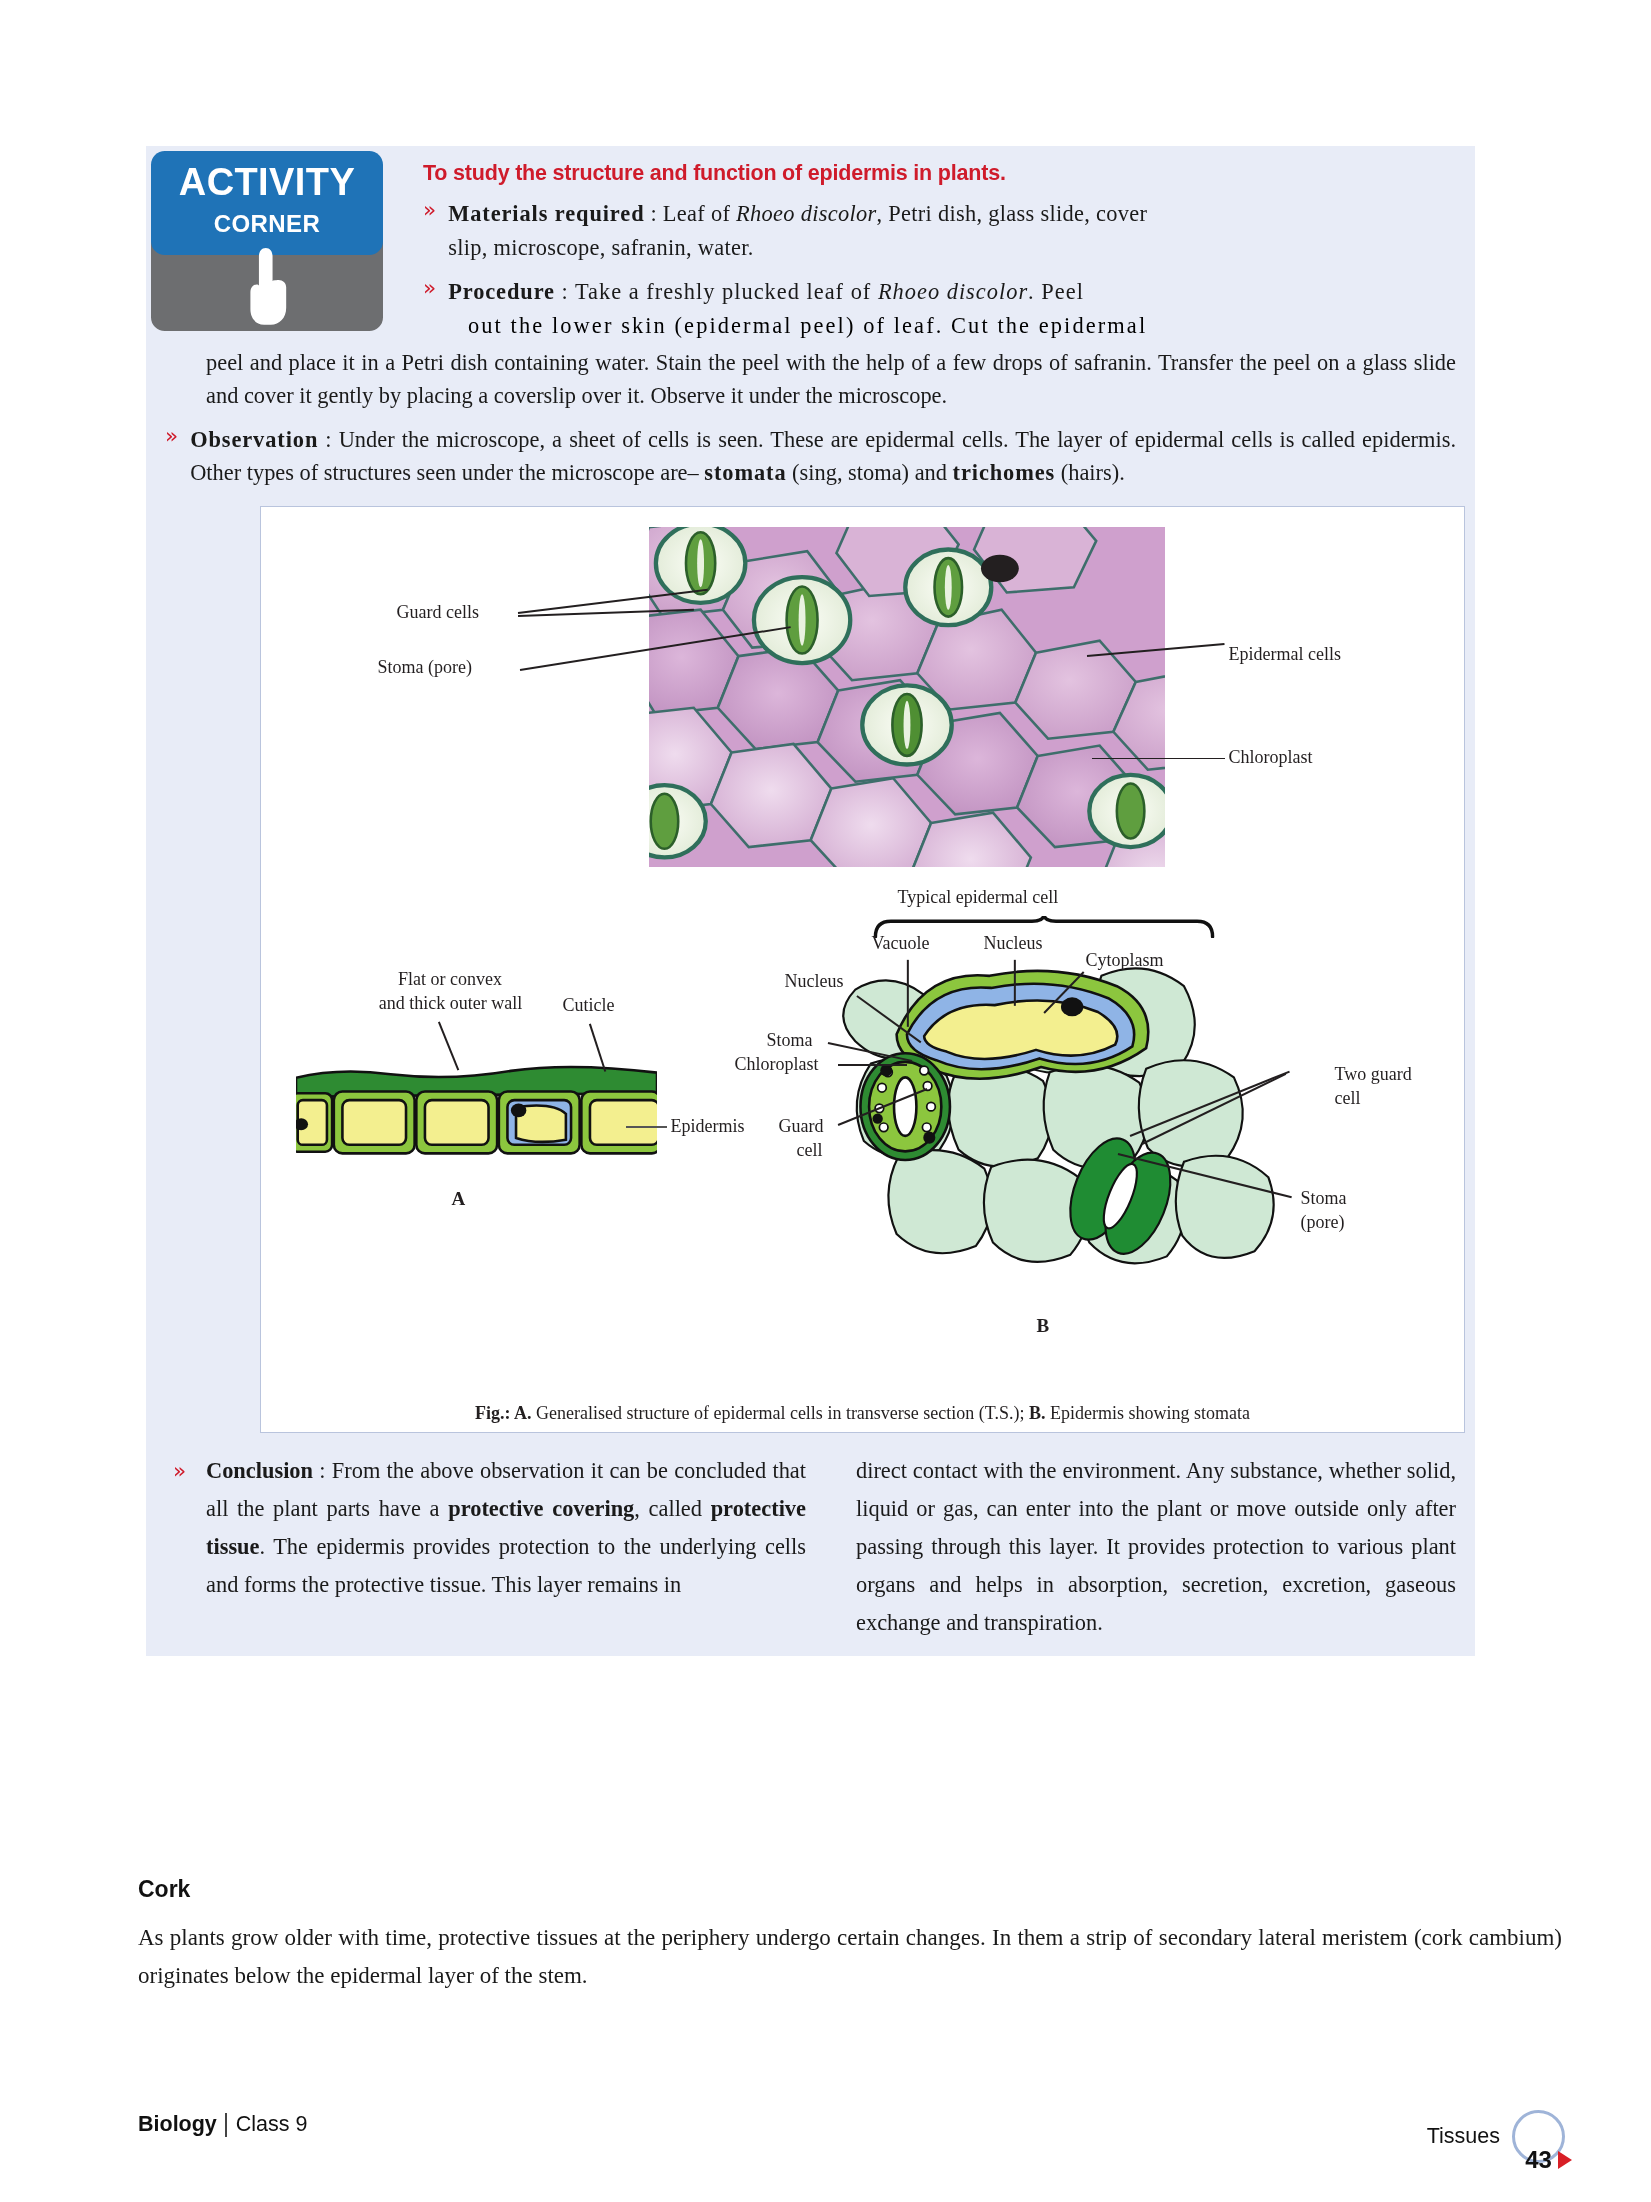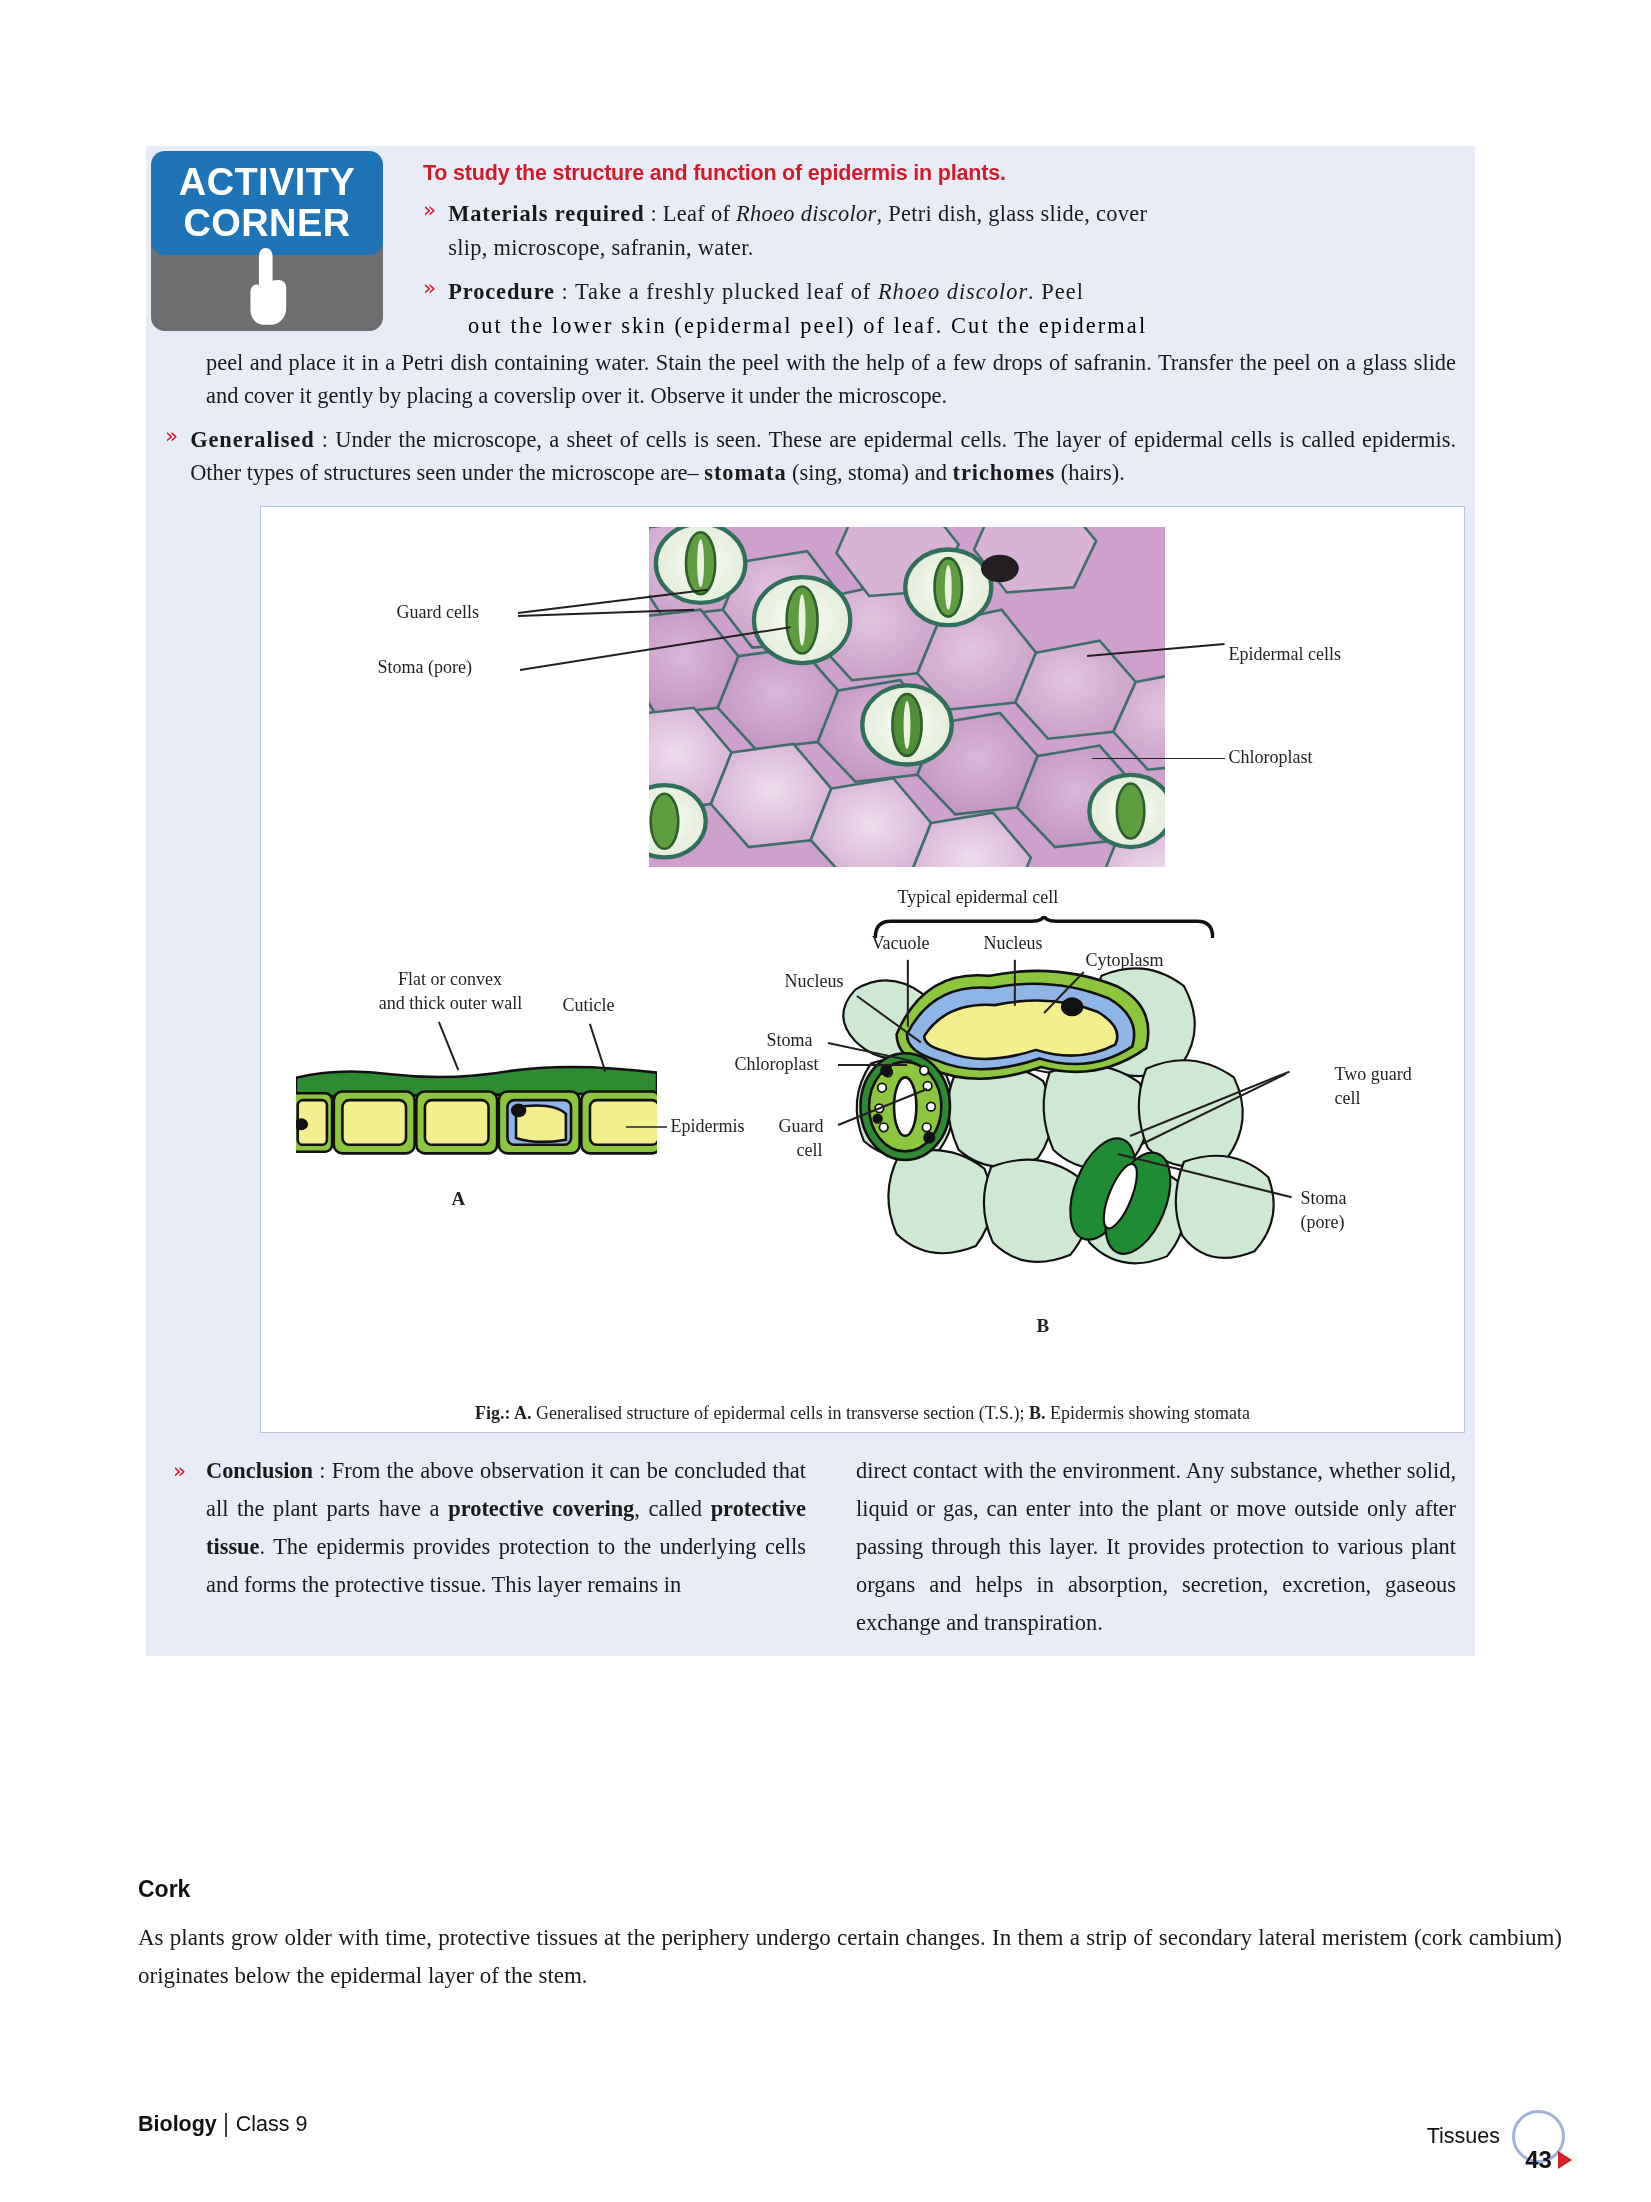--- a/index.html
+++ b/index.html
@@ -51,21 +51,21 @@
     display: flex;
     flex-direction: column;
     align-items: center;
     justify-content: center;
     color: #ffffff;
     font-family: "Liberation Sans", sans-serif;
     font-weight: bold;
     letter-spacing: 0.4px;
   }
   .badge-line1 { font-size: 38px; line-height: 41px; }
-  .badge-line2 { font-size: 38px; line-height: 41px; }
+  .badge-line2 { font-size: 24px; line-height: 41px; }
   .hand-icon {
     position: absolute;
     left: 96px; top: 93px;
     width: 46px; height: 83px;
     z-index: 6;
   }
 
   .activity-title {
     color: #cf1b2b;
     font-family: "Liberation Sans", sans-serif;
@@ -291,21 +291,21 @@
         <b>Procedure</b><span> : </span><span>Take a freshly plucked leaf of </span><i>Rhoeo discolor</i><span>. Peel</span>
       </span>
     </div>
     <div class="procedure-line2">out the lower skin (epidermal peel) of leaf. Cut the epidermal</div>
 
     <div class="continue-para" style="margin-left:41px;">peel and place it in a Petri dish containing water. Stain the peel with the help of a few drops of safranin. Transfer the peel on a glass slide and cover it gently by placing a coverslip over it. Observe it under the microscope.</div>
 
     <div class="bullet-row indent-none" style="margin-left:0px;">
       <span class="bullet">»</span>
       <span class="bullet-text" style="line-height:33px; text-align:justify;">
-        <b>Generalised</b><span> : </span><span>Under the microscope, a sheet of cells is seen. These are epidermal cells. The layer of epidermal cells is called epidermis. Other types of structures seen under the microscope are– </span><b>stomata</b><span> (sing, stoma) and </span><b>trichomes</b><span> (hairs).</span>
+        <b>Observation</b><span> : </span><span>Under the microscope, a sheet of cells is seen. These are epidermal cells. The layer of epidermal cells is called epidermis. Other types of structures seen under the microscope are– </span><b>stomata</b><span> (sing, stoma) and </span><b>trichomes</b><span> (hairs).</span>
       </span>
     </div>
 
     <div class="figure-panel">
 
       <div class="micro-wrap">
 
         <div class="micrograph">
           <svg width="516" height="340" viewBox="0 0 600 395" xmlns="http://www.w3.org/2000/svg">
             <defs>

